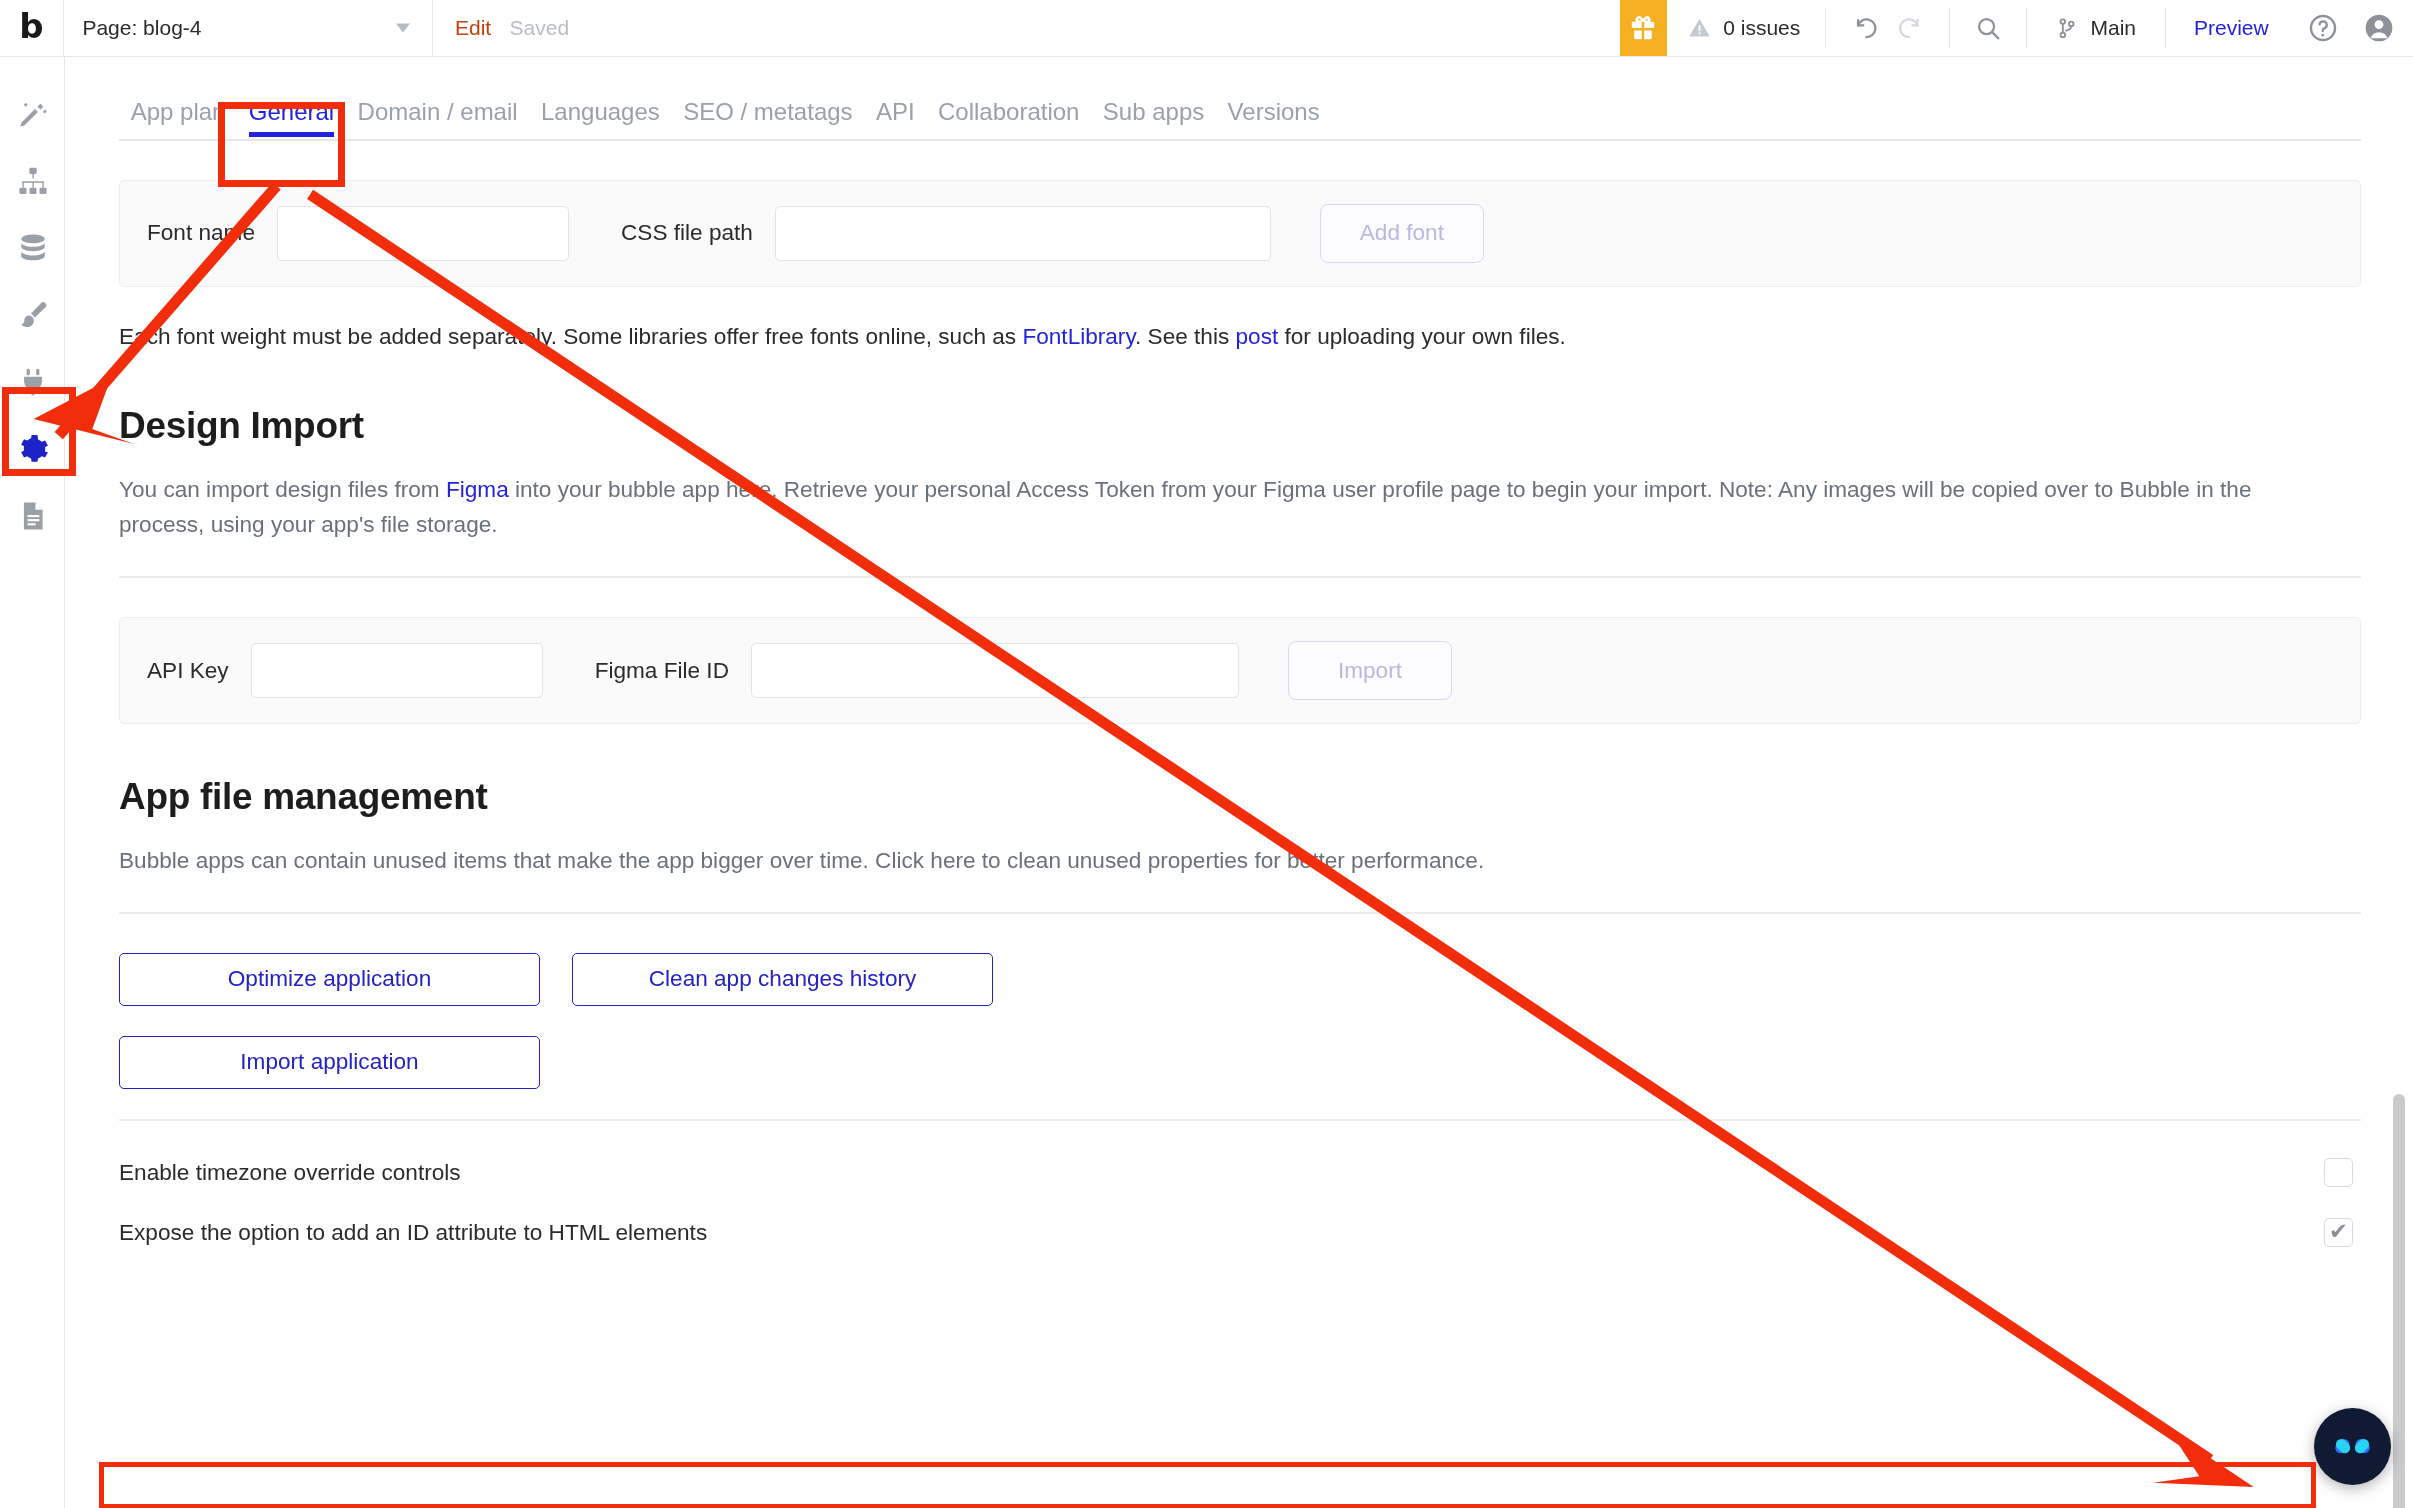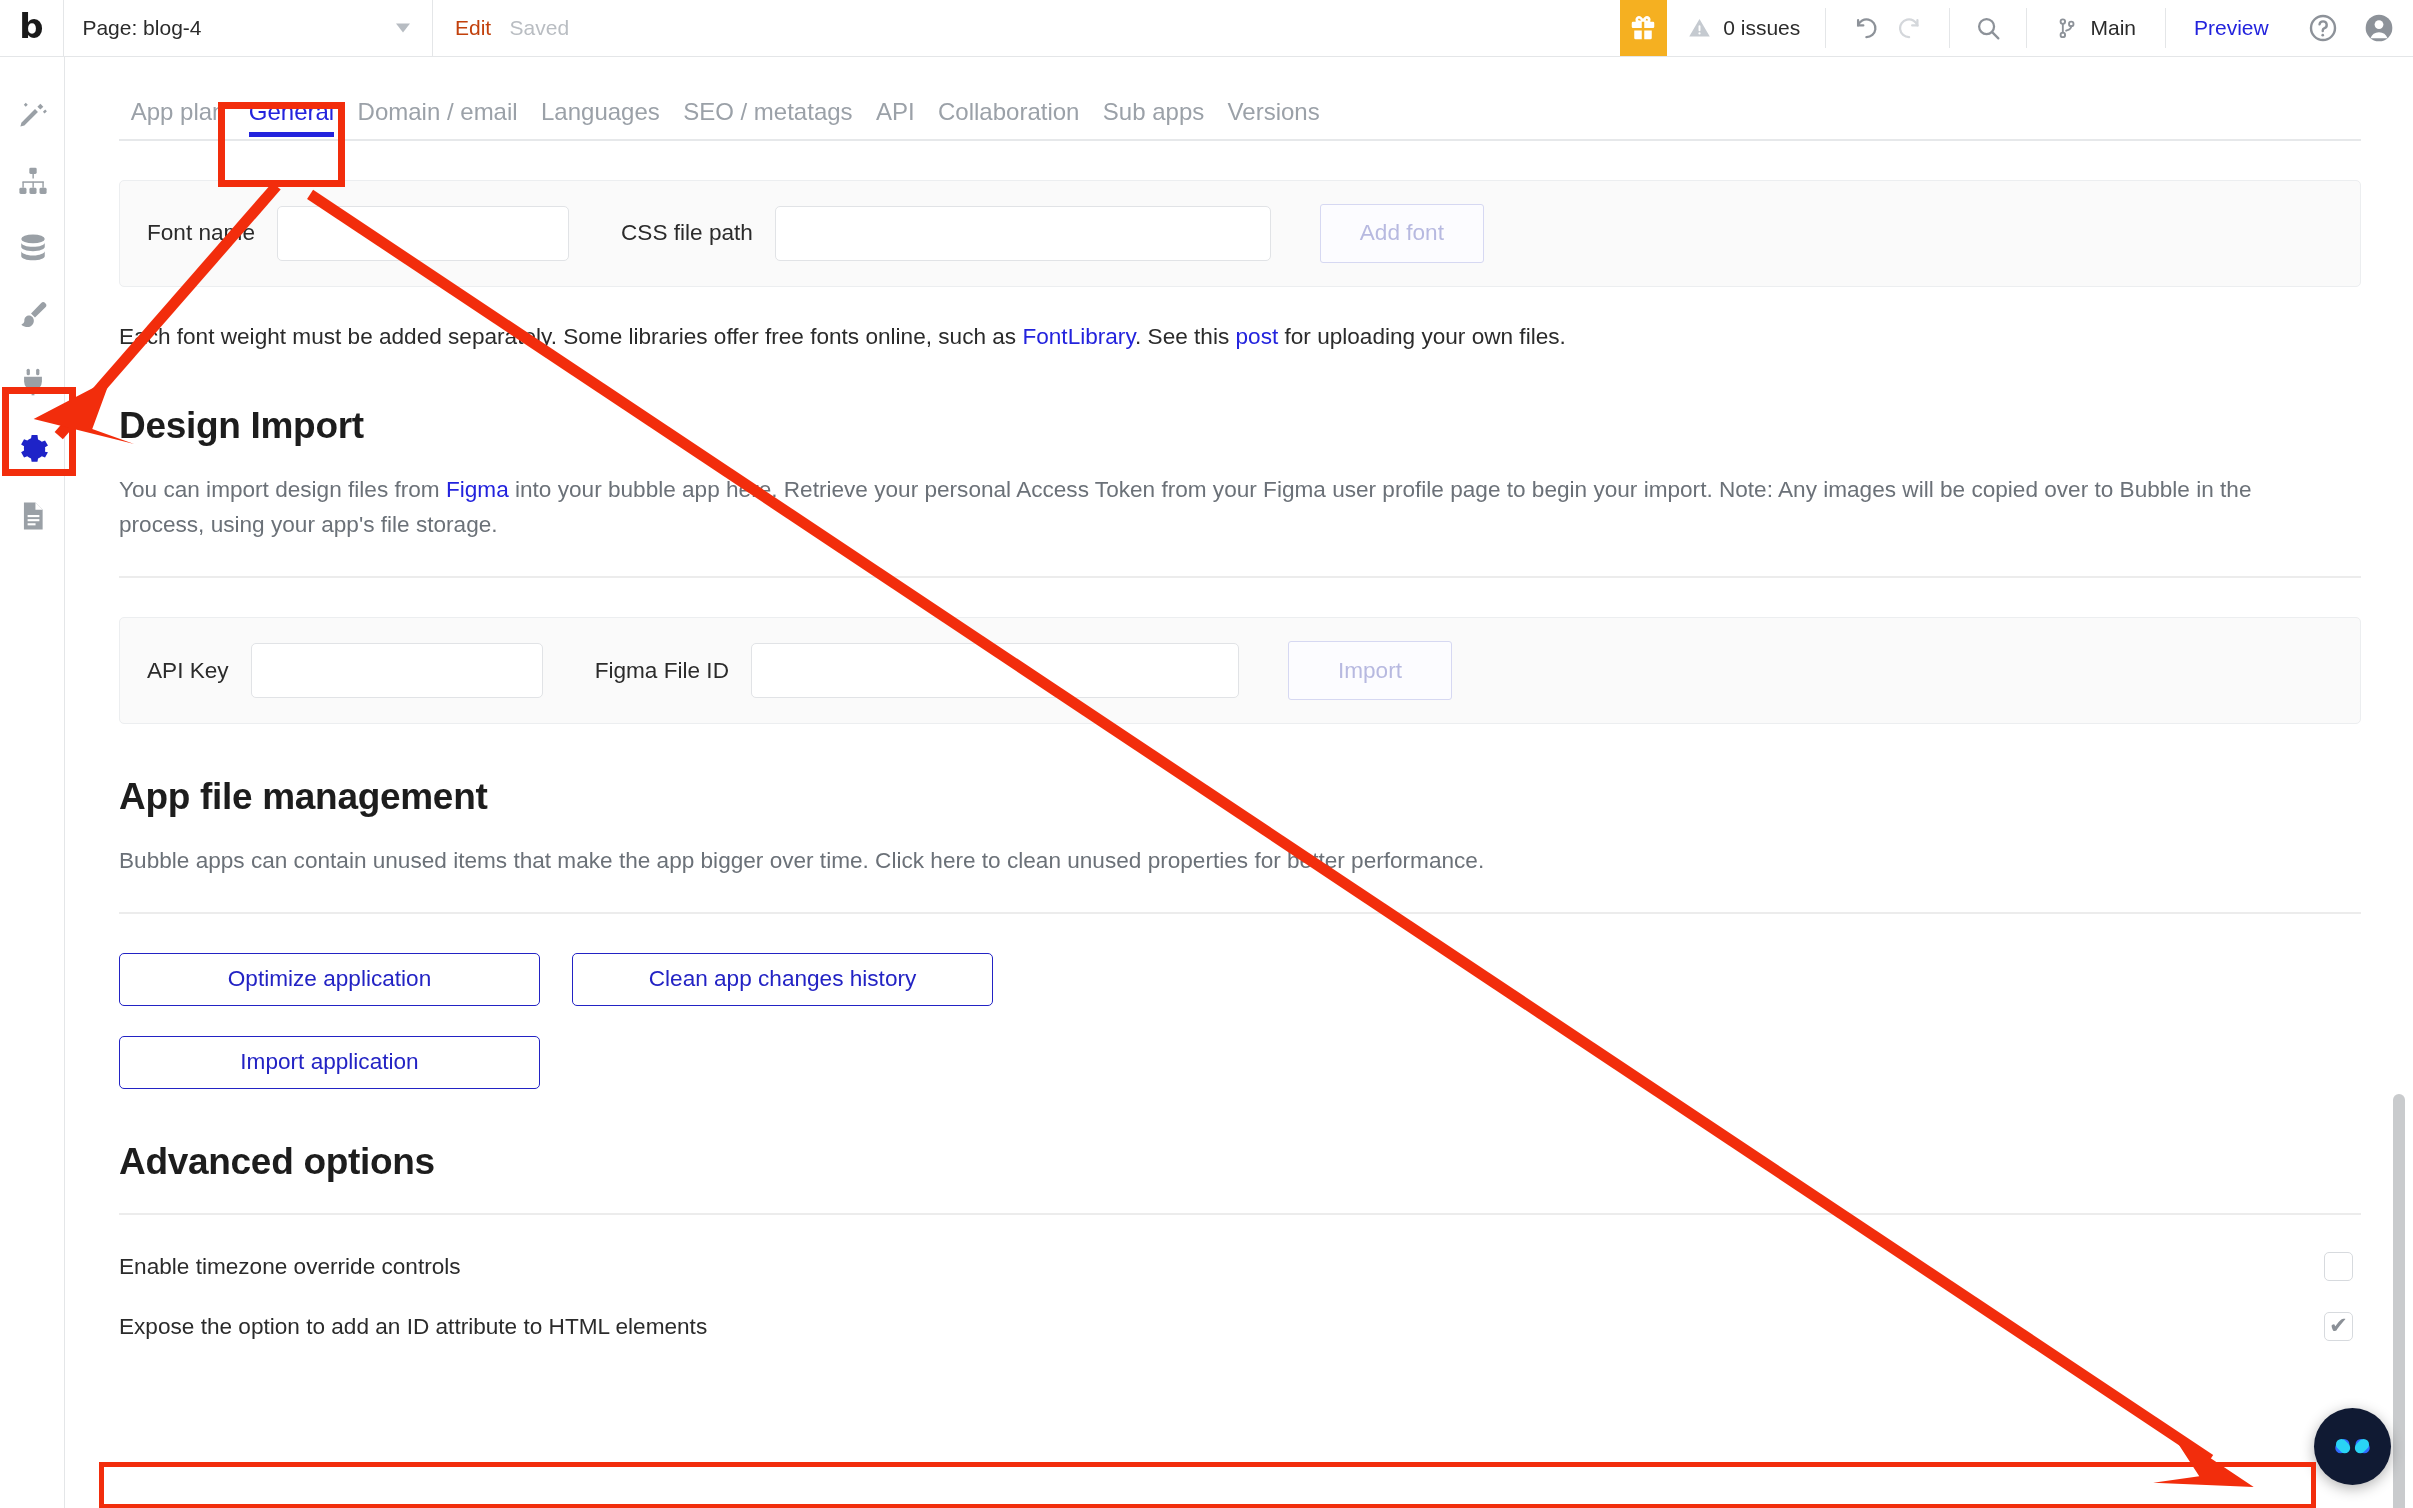--- a/index.html
+++ b/index.html
@@ -132,21 +132,21 @@
   .fp-input {
     height: 55px; border: 1.7px solid #e1e3e6; border-radius: 5px;
     background: #ffffff; margin-left: 22px;
   }
   .fp-input.w-small { width: 292px; }
   .fp-input.w-wide  { width: 496px; }
   .fp-input.w-wide2 { width: 488px; }
   .fp-label.ml { margin-left: 52px; }
   .fp-btn {
     margin-left: 49px; height: 59px; min-width: 164px;
-    border: 1.7px solid #d6d8f2; border-radius: 3px;
+    border: 1.7px solid #d6d8f2; border-radius: 8px;
     background: #fcfcff; color: #b7b9e0;
     font-size: 22.6px; display: flex; align-items: center; justify-content: center;
   }
 
   .note {
     margin-top: 34px; font-size: 22.6px; color: #2b2b2b; line-height: 1.45;
   }
   .note a, .lnk { color: #2323dd; text-decoration: none; }
 
   h2.section {
@@ -412,21 +412,20 @@
     <div class="btn-grid">
       <div class="btn-row">
         <div class="outline-btn">Optimize application</div>
         <div class="outline-btn">Clean app changes history</div>
       </div>
       <div class="btn-row">
         <div class="outline-btn">Import application</div>
       </div>
     </div>
 
-    <h2 class="section">Advanced options</h2>
     <div class="adv-hr"></div>
 
     <div class="opt-row first">
       <span class="opt-label">Enable timezone override controls</span>
       <span class="checkbox">
         <span class="tick"></span>
       </span>
     </div>
 
     <div class="opt-row">

